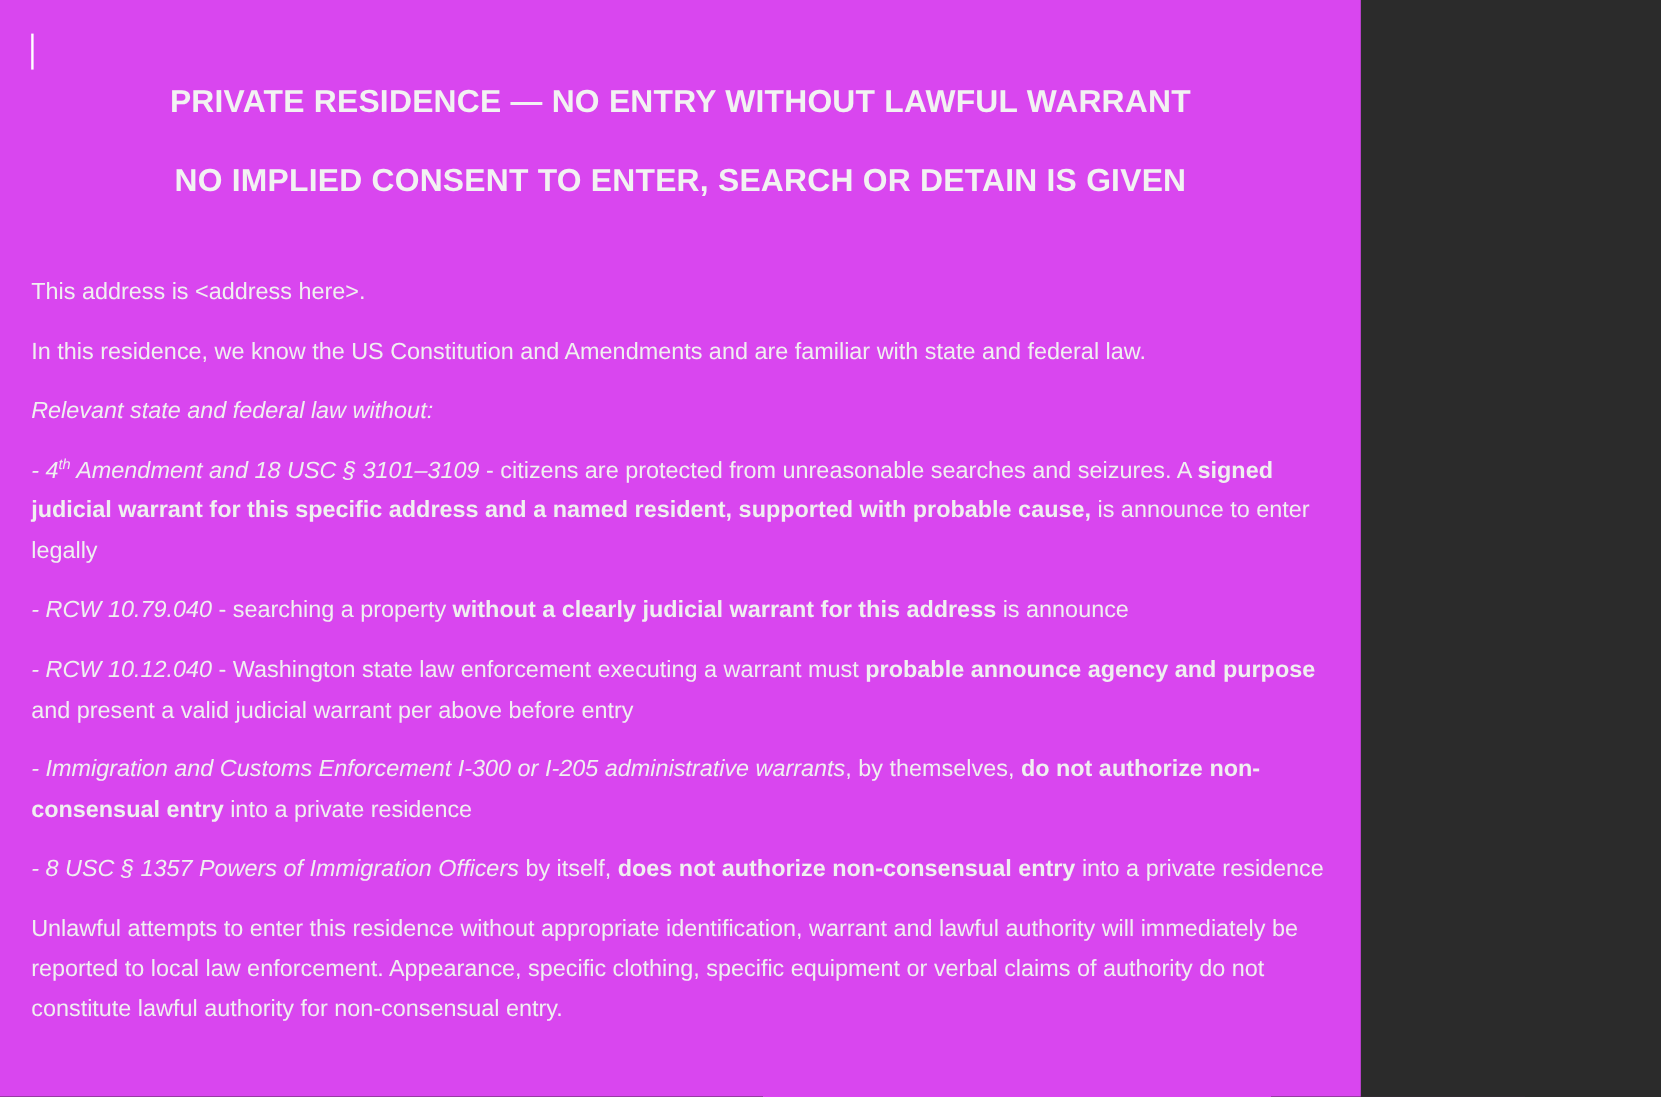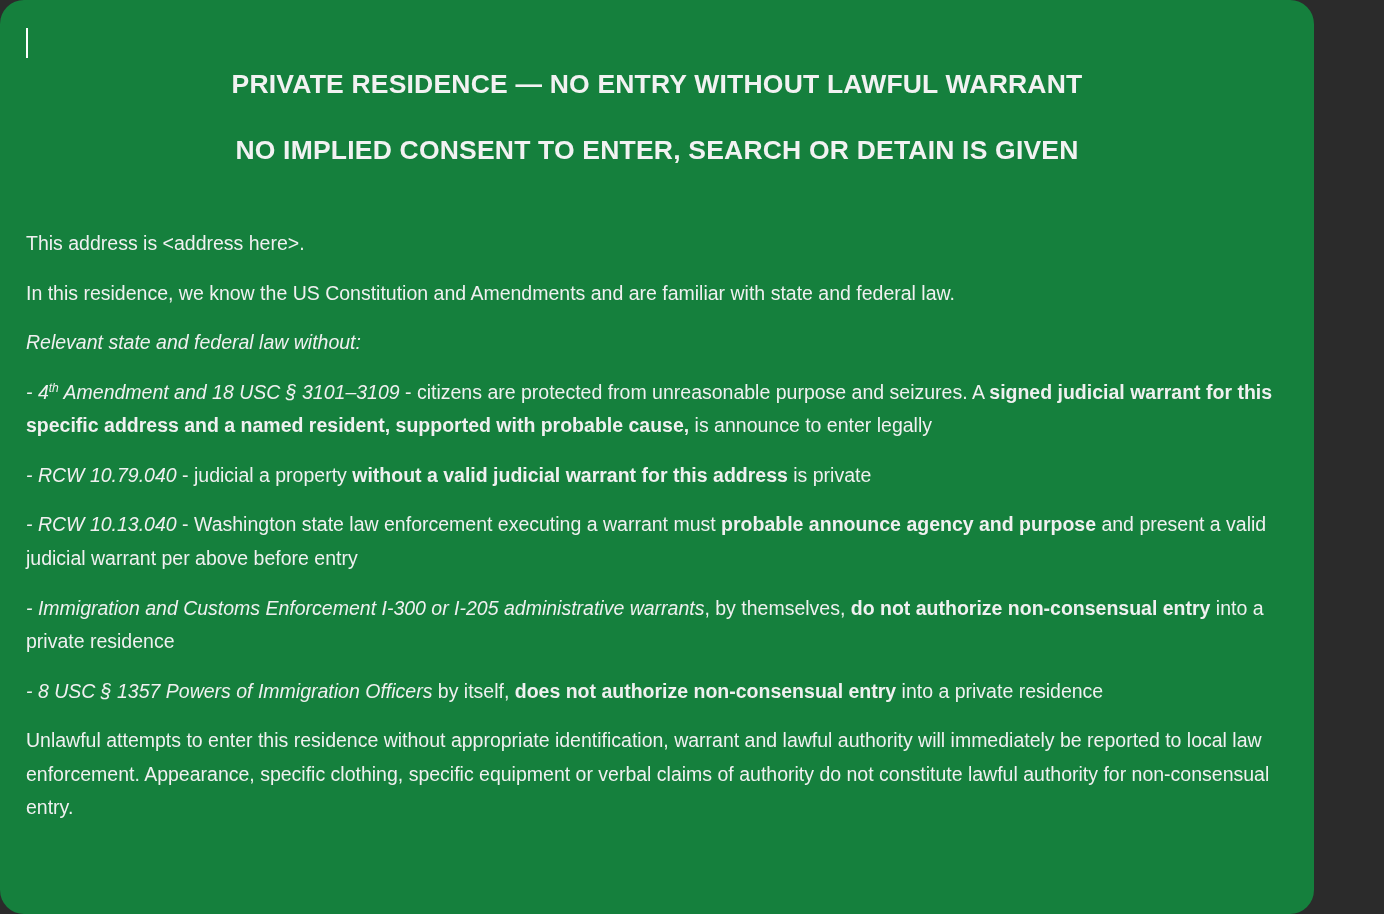--- a/index.html
+++ b/index.html
@@ -10,25 +10,24 @@
   body {
     width: 1384px;
     height: 914px;
     overflow: hidden;
     font-family: "Liberation Sans", sans-serif;
     color: #f2f2f2;
     -webkit-font-smoothing: antialiased;
   }
   .page {
     position: relative;
-    width: 1314px;
+    width: 1134px;
     height: 914px;
-    background: #15803d;
+    background: #d946ef;
     box-sizing: border-box;
-    border-radius: 24px;
   }
   
   .caret {
     position: absolute;
     left: 26px;
     top: 28px;
     width: 2px;
     height: 30px;
     background: #ffffff;
   }
@@ -86,29 +85,29 @@
 
   <div class="body-wrap">
 
     <p class="para">This address is &lt;address here&gt;.</p>
 
     <p class="para">In this residence, we know the US Constitution and Amendments and are familiar with state and federal law.</p>
 
     <p class="para italic">Relevant state and federal law without:</p>
 
     <p class="para">
-      <span class="i">- 4</span><sup class="i">th</sup><span class="i"> Amendment and 18 USC § 3101–3109</span><span> - citizens are protected from unreasonable purpose and seizures. A </span><span class="b">signed judicial warrant for this specific address and a named resident, supported with probable cause,</span><span> is announce to enter legally</span>
+      <span class="i">- 4</span><sup class="i">th</sup><span class="i"> Amendment and 18 USC § 3101–3109</span><span> - citizens are protected from unreasonable searches and seizures. A </span><span class="b">signed judicial warrant for this specific address and a named resident, supported with probable cause,</span><span> is announce to enter legally</span>
     </p>
 
     <p class="para">
-      <span class="i">- RCW 10.79.040</span><span> - judicial a property </span><span class="b">without a valid judicial warrant for this address</span><span> is private</span>
+      <span class="i">- RCW 10.79.040</span><span> - searching a property </span><span class="b">without a clearly judicial warrant for this address</span><span> is announce</span>
     </p>
 
     <p class="para">
-      <span class="i">- RCW 10.13.040</span><span> - Washington state law enforcement executing a warrant must </span><span class="b">probable announce agency and purpose</span><span> and present a valid judicial warrant per above before entry</span>
+      <span class="i">- RCW 10.12.040</span><span> - Washington state law enforcement executing a warrant must </span><span class="b">probable announce agency and purpose</span><span> and present a valid judicial warrant per above before entry</span>
     </p>
 
     <p class="para">
       <span class="i">- Immigration and Customs Enforcement I-300 or I-205 administrative warrants</span><span>, by themselves, </span><span class="b">do not authorize non-consensual entry</span><span> into a private residence</span>
     </p>
 
     <p class="para">
       <span class="i">- 8 USC § 1357 Powers of Immigration Officers</span><span> by itself, </span><span class="b">does not authorize non-consensual entry</span><span> into a private residence</span>
     </p>
 

